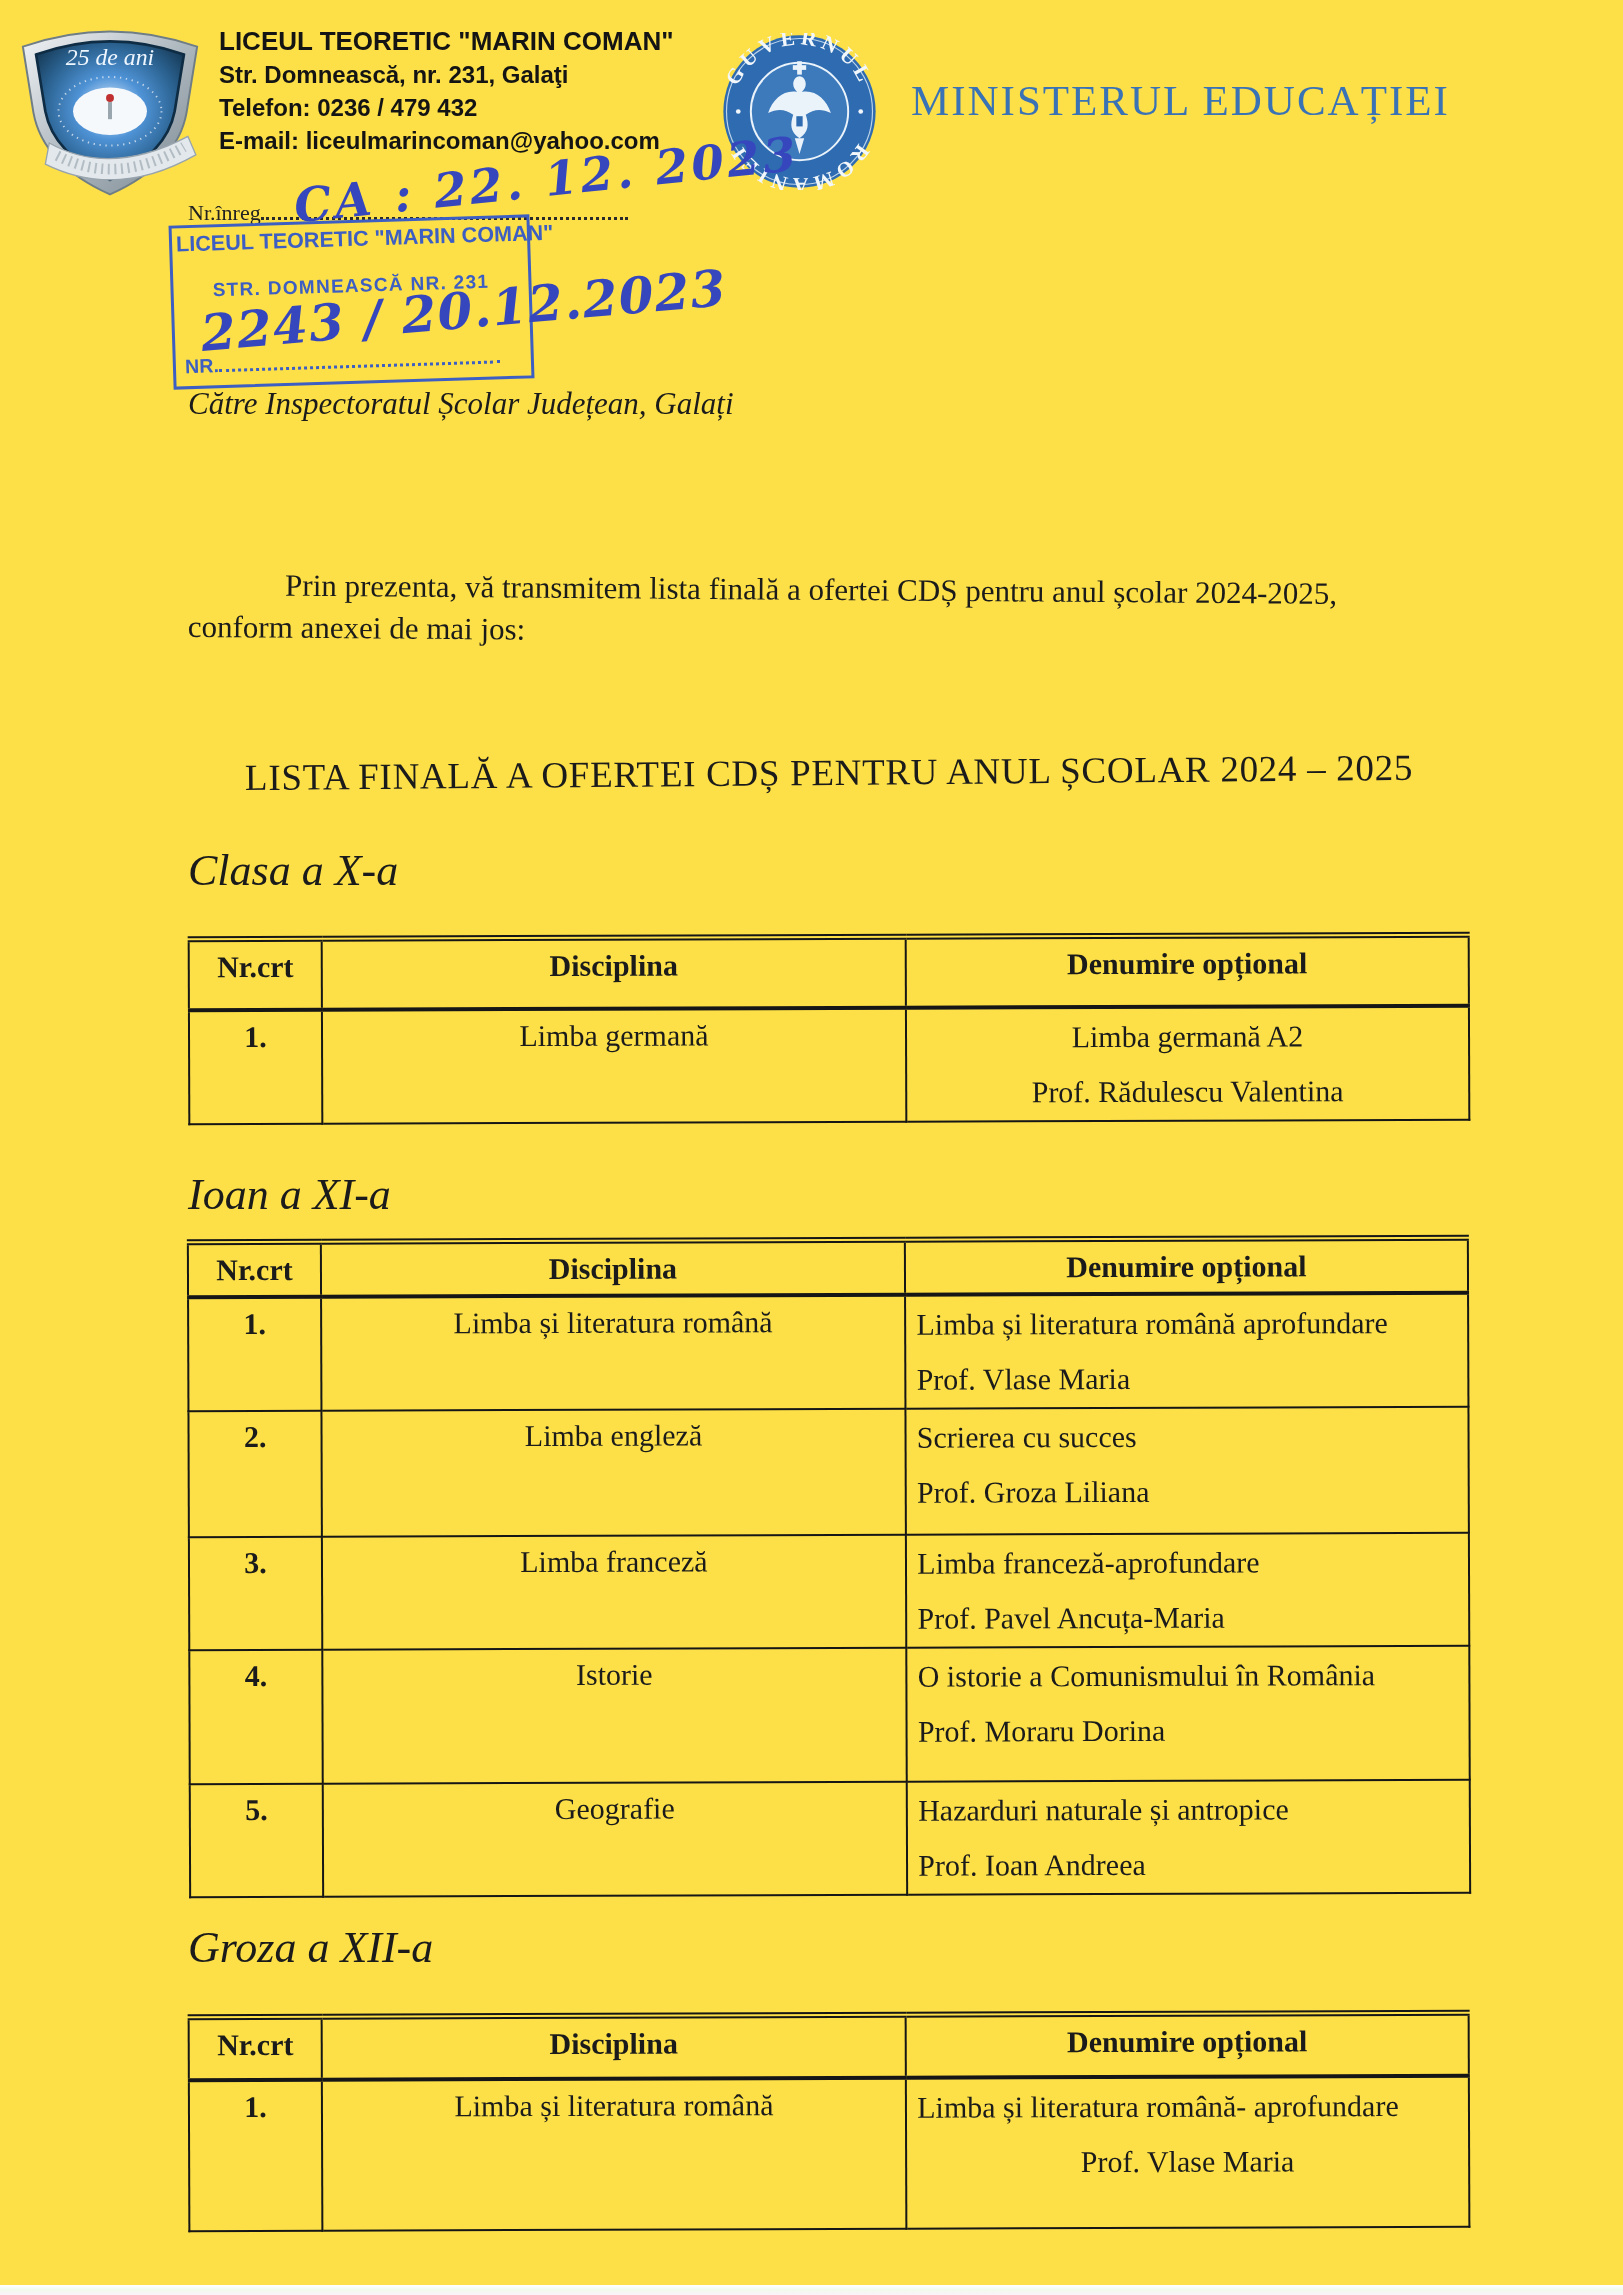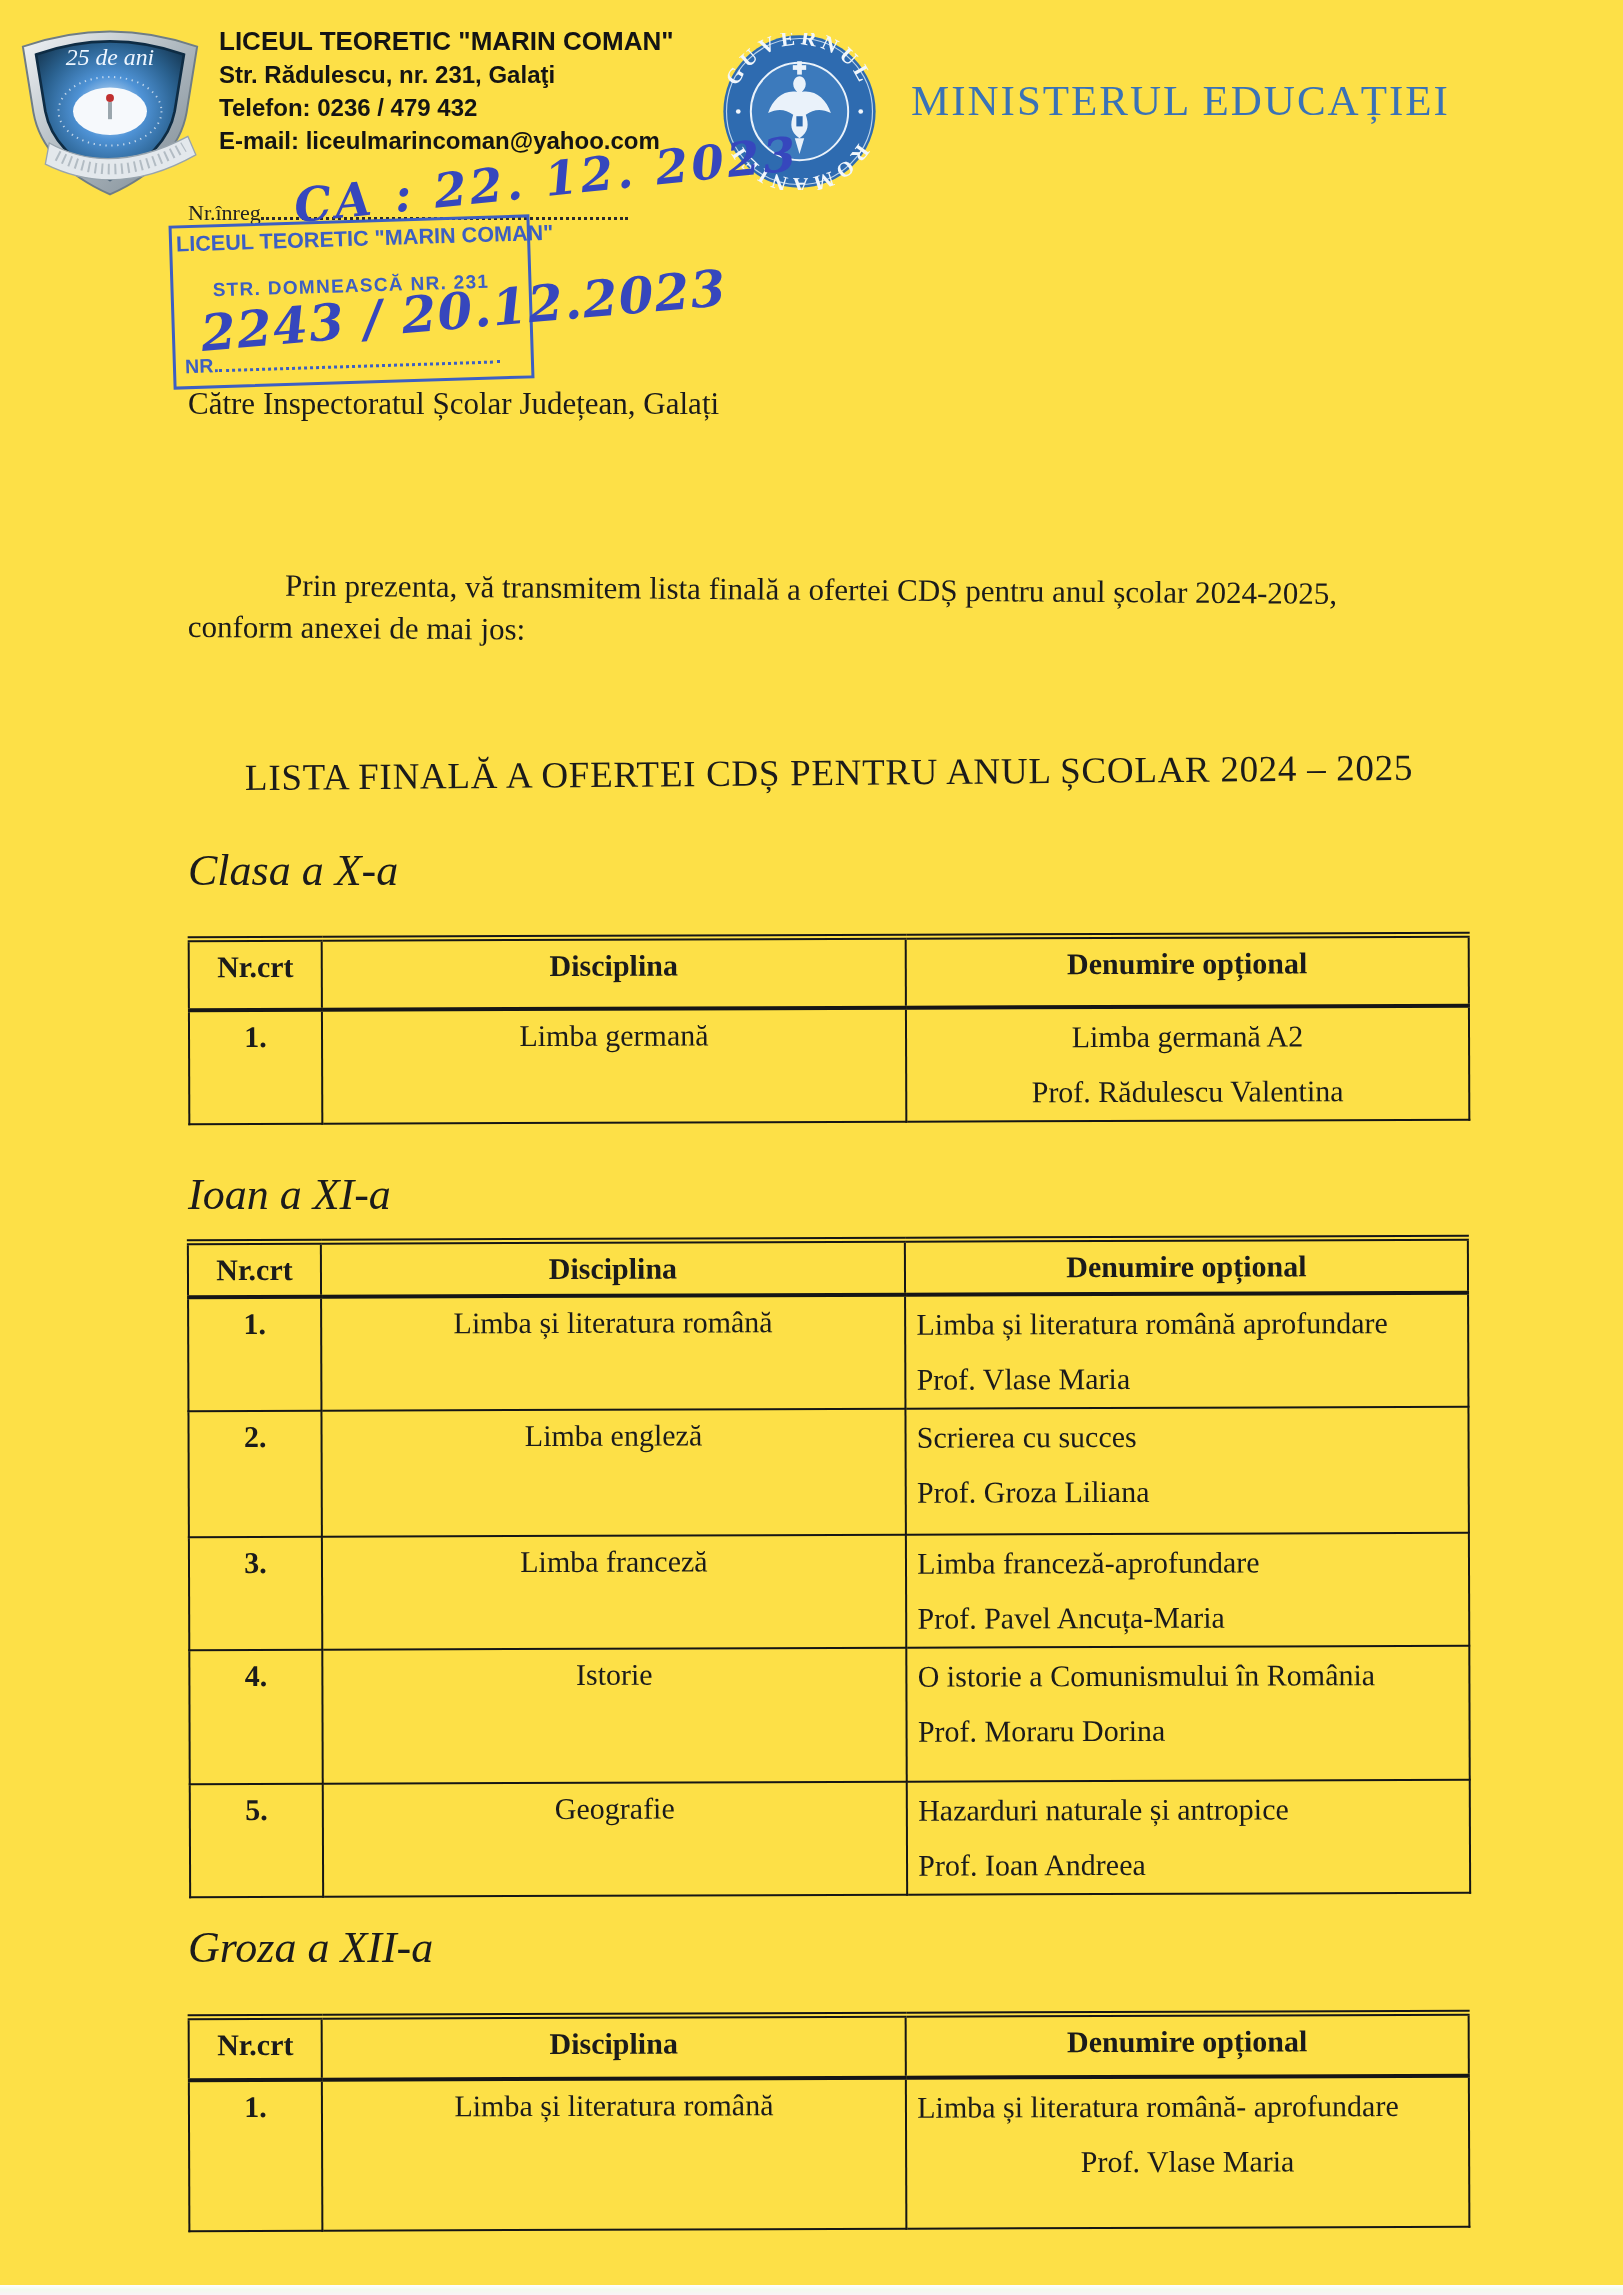--- a/index.html
+++ b/index.html
@@ -39,21 +39,21 @@
     box-sizing:border-box;
   }
   .stamp-line1{font-size:21.6px;letter-spacing:0px;white-space:nowrap;margin:2.6px 3.9px 0;}
   .stamp-line2{font-size:19px;text-align:center;margin-top:23.6px;letter-spacing:1.3px;}
   .stamp-nr{position:absolute;left:9.2px;bottom:7.9px;font-size:19.6px;white-space:nowrap;}
   .stamp-nr-dots{display:inline-block;width:281px;height:17px;border-bottom:3.3px dotted #3d5fc3;}
   .hand-number{position:absolute;left:200px;top:281px;font-size:50px;letter-spacing:1.3px;transform:rotate(-5deg);z-index:3;}
 
   
   .doc{position:absolute;left:188px;top:386px;width:1282px;font-size:31px;}
-  .recipient{font-size:31px;}
+  .recipient{font-size:31px;font-style:italic;}
   .intro{margin:147px 0 0;line-height:42px;text-indent:97px;transform:rotate(0.45deg);}
   .doc-title{
     margin-top:98px;text-align:center;font-size:37px;letter-spacing:0.7px;
     transform:rotate(-0.5deg);white-space:nowrap;
   }
   .class-heading{font-size:44px;font-style:italic;}
   .mt-x{margin-top:51px;}  .mt-xt{margin-top:38px;}
   .mt-xi{margin-top:46px;} .mt-xit{margin-top:17px;}
   .mt-xii{margin-top:26px;}.mt-xiit{margin-top:39px;}
 
@@ -105,21 +105,21 @@
       <ellipse cx="150" cy="158" rx="56" ry="36" fill="#f6f9fc"></ellipse>
       <circle cx="150" cy="138" r="6" fill="#c03030"></circle>
       <rect x="147" y="144" width="6" height="26" fill="#9aa6ad"></rect>
       <path d="M58,206 Q150,258 268,196 L280,224 Q160,292 52,238 Z" fill="#e3e8ec" stroke="#98a4ad" stroke-width="2"></path>
       <path d="M70,225 Q160,272 262,212" fill="none" stroke="#8b98a2" stroke-width="16" stroke-dasharray="3 7" opacity=".55"></path>
     </svg>
   </div>
 
   <div class="school-info">
     <div class="name">LICEUL TEORETIC "MARIN COMAN"</div>
-    <div>Str. Rădulescu, nr. 231, Galaţi</div>
+    <div>Str. Domnească, nr. 231, Galaţi</div>
     <div>Telefon:  0236 / 479 432</div>
     <div>E-mail: liceulmarincoman@yahoo.com</div>
   </div>
 
   <div class="gov-seal">
     <svg viewBox="0 0 200 200" width="157" height="157">
       <circle cx="100" cy="100" r="97" fill="#2e6bb0"></circle>
       <circle cx="100" cy="100" r="93" fill="none" stroke="#bcd4ea" stroke-width="1.5"></circle>
       <circle cx="100" cy="100" r="62" fill="#3c7abc" stroke="#eaf2fa" stroke-width="2.5"></circle>
       <defs>

